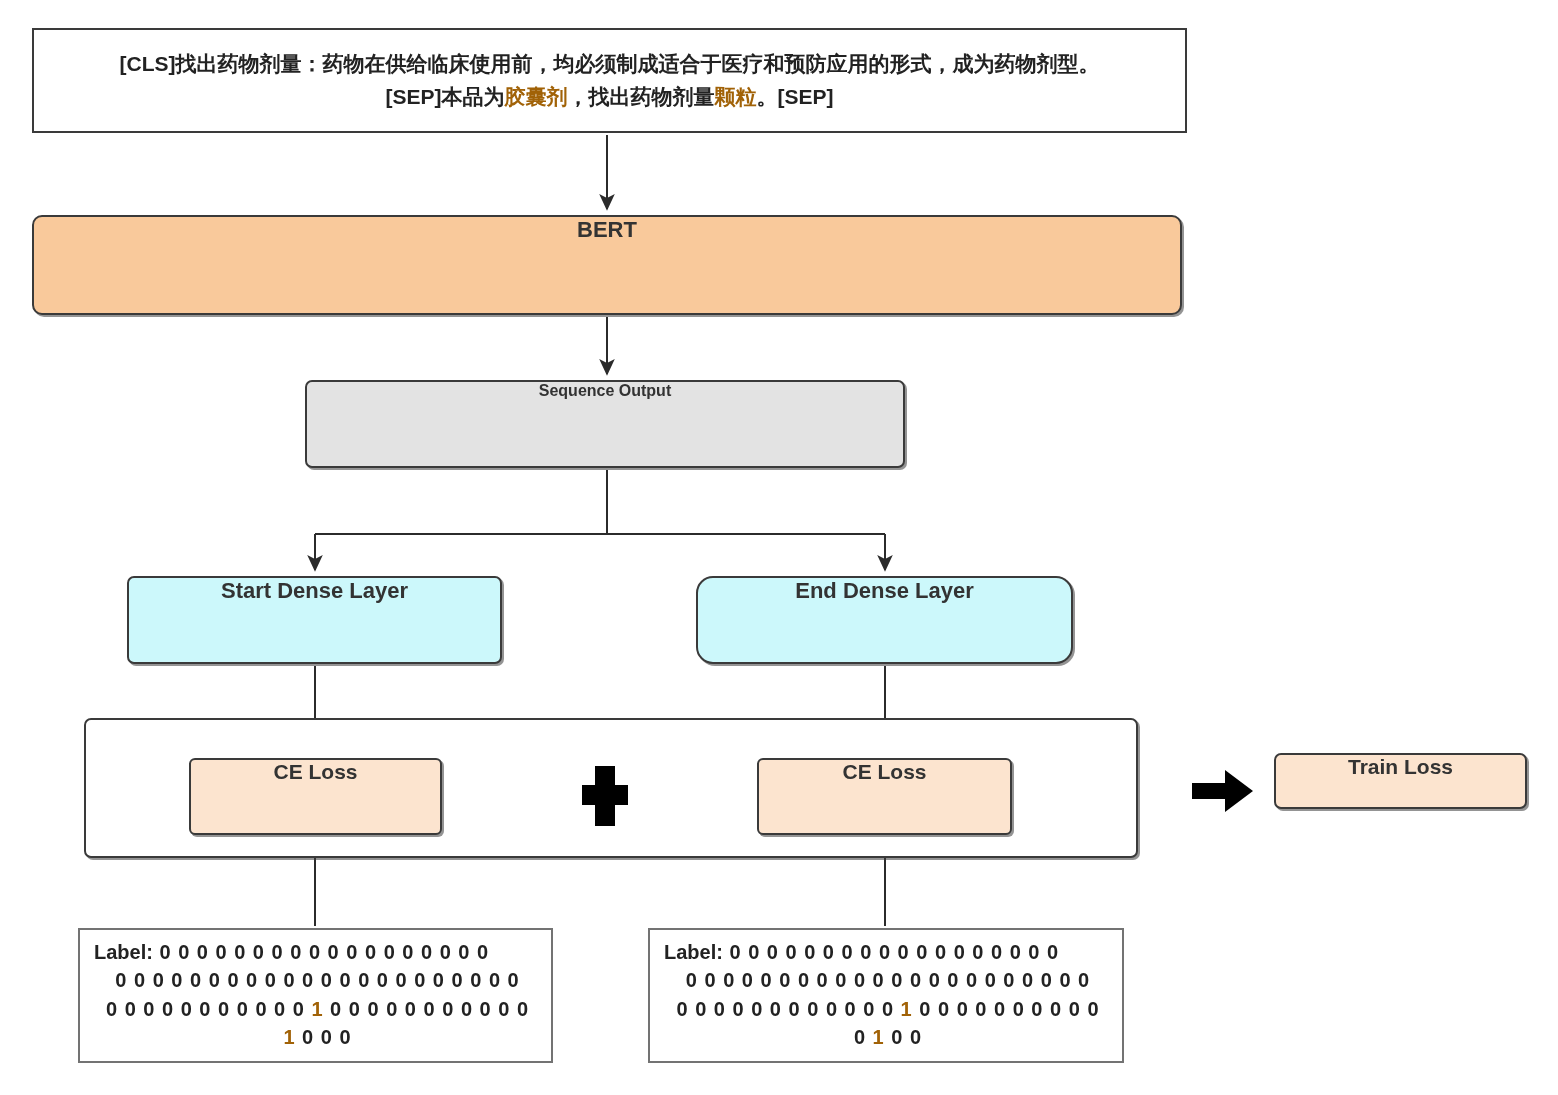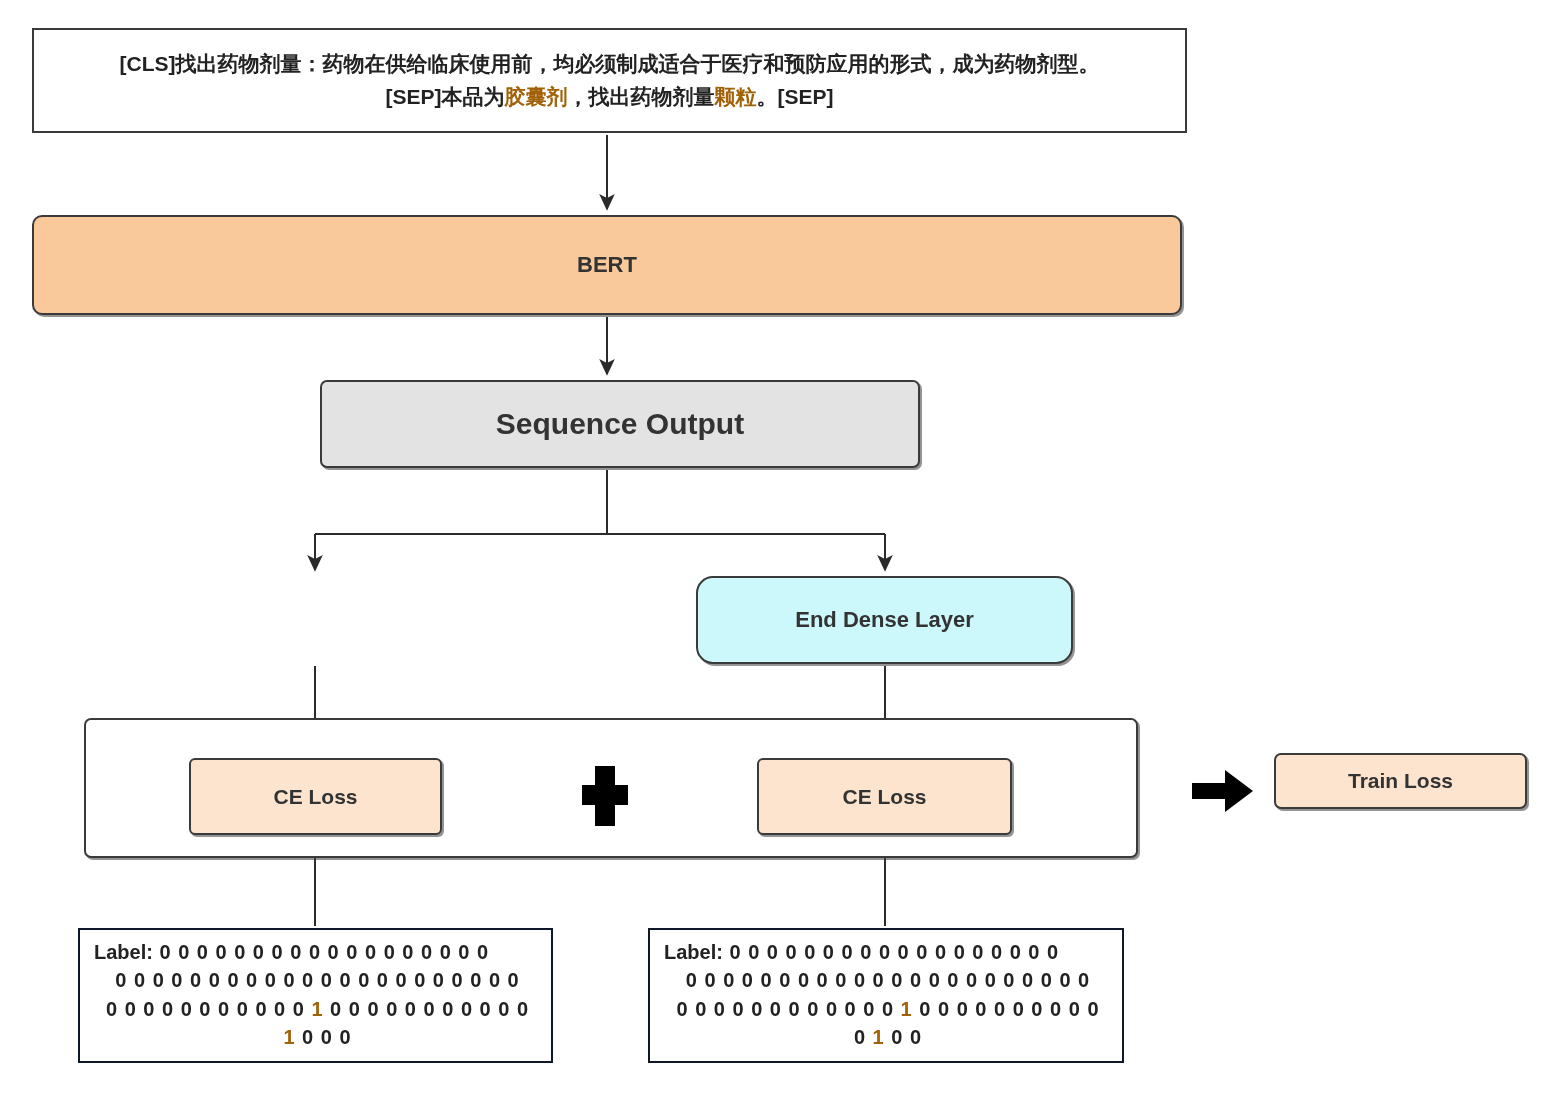--- a/index.html
+++ b/index.html
@@ -14,21 +14,20 @@
     position: relative;
     width: 1558px;
     height: 1095px;
     background: #ffffff;
     overflow: hidden;
   }
   .node {
     position: absolute;
     box-sizing: border-box;
     display: flex;
-    align-items: center;
     justify-content: center;
     text-align: center;
     color: #333333;
     font-weight: bold;
     border: 2px solid #3a3a3a;
     box-shadow: 2px 2px 0 rgba(60,60,60,0.55);
   }
 
   
   #input-box {
@@ -62,23 +61,22 @@
     border-radius: 10px;
   }
 
   
   #seq-box {
     left: 305px;
     top: 380px;
     width: 600px;
     height: 88px;
     background: #e3e3e3;
-    font-size: 30px;
-    border-radius: 7px;
-    margin-left: 15px;
+    font-size: 16px;
+    border-radius: 7px;
   }
 
   
   #start-dense {
     left: 127px;
     top: 576px;
     width: 375px;
     height: 88px;
     background: #ccf8fb;
     font-size: 22px;
@@ -161,21 +159,21 @@
     top: 768px;
     width: 62px;
     height: 46px;
   }
 
   
   .label-box {
     position: absolute;
     box-sizing: border-box;
     background: #ffffff;
-    border: 2px solid #0f172a;
+    border: 2px solid #737373;
     box-shadow: none;
     padding: 8px 10px 8px 14px;
     color: #222222;
     font-weight: bold;
     font-size: 20px;
     line-height: 1.42;
   }
   #label-start {
     left: 78px;
     top: 928px;
@@ -241,20 +239,23 @@
   </div>
 
   <div class="node" id="bert-box">
     <span>BERT</span>
   </div>
 
   <div class="node" id="seq-box">
     <span>Sequence Output</span>
   </div>
 
+  <div class="node" id="start-dense">
+    <span>Start Dense Layer</span>
+  </div>
   <div class="node" id="end-dense">
     <span>End Dense Layer</span>
   </div>
 
   <div id="loss-container"></div>
 
   <div class="node" id="ce-loss-start">
     <span>CE Loss</span>
   </div>
 

